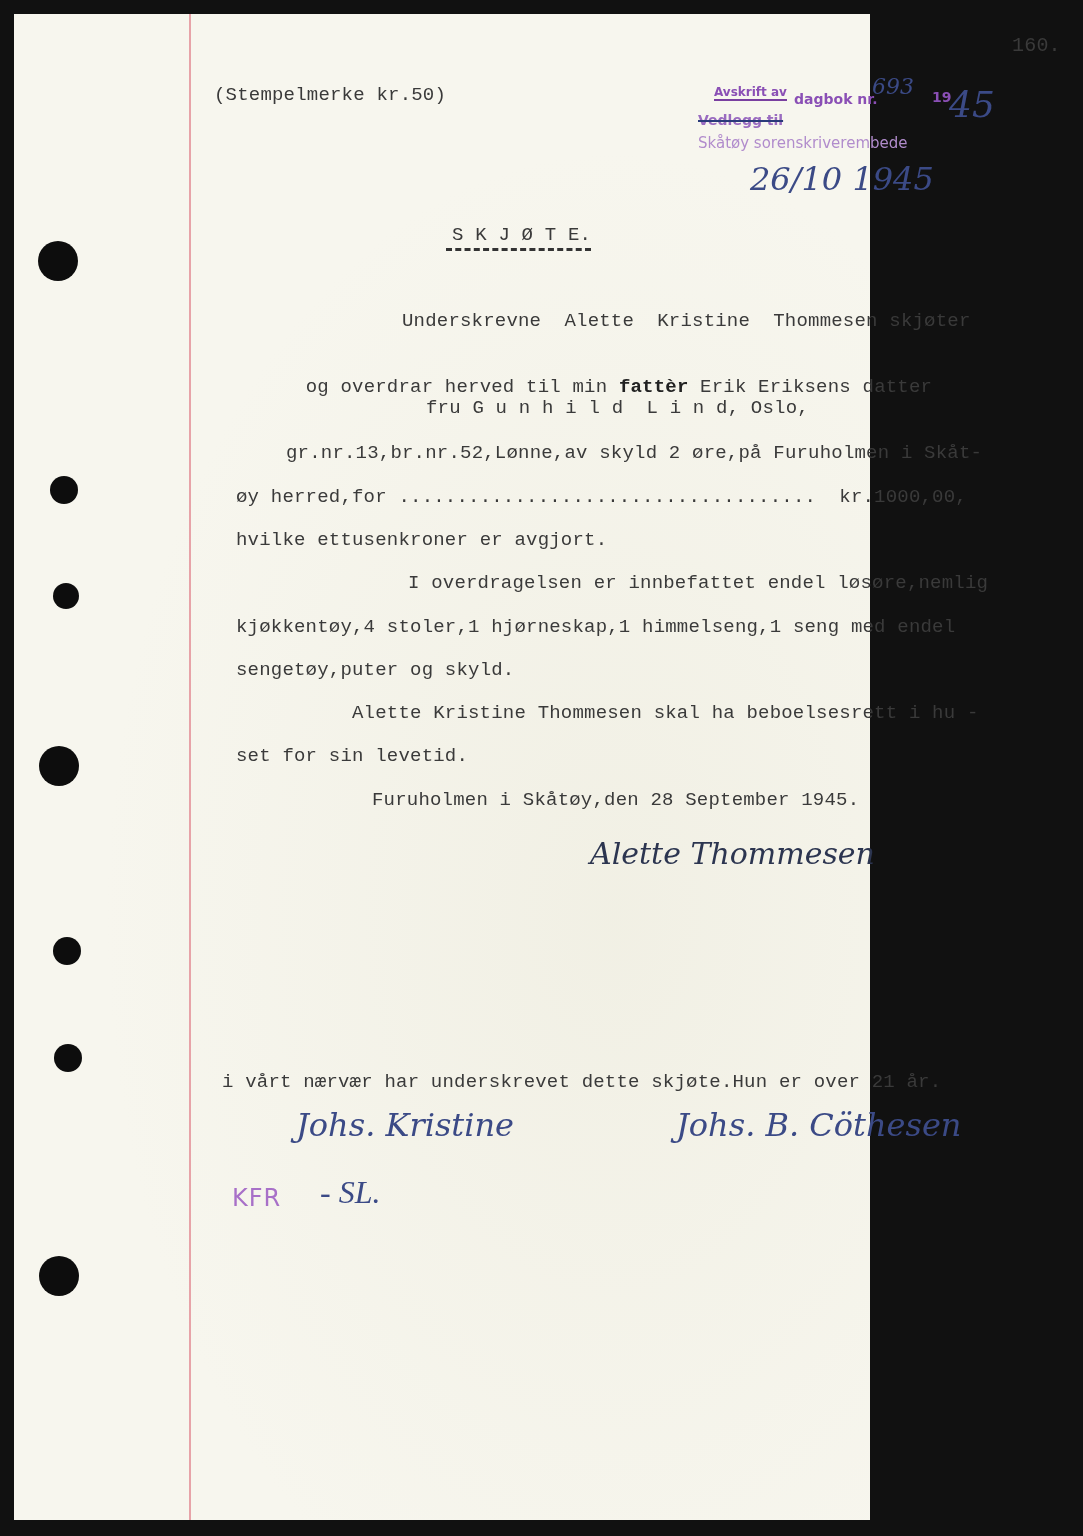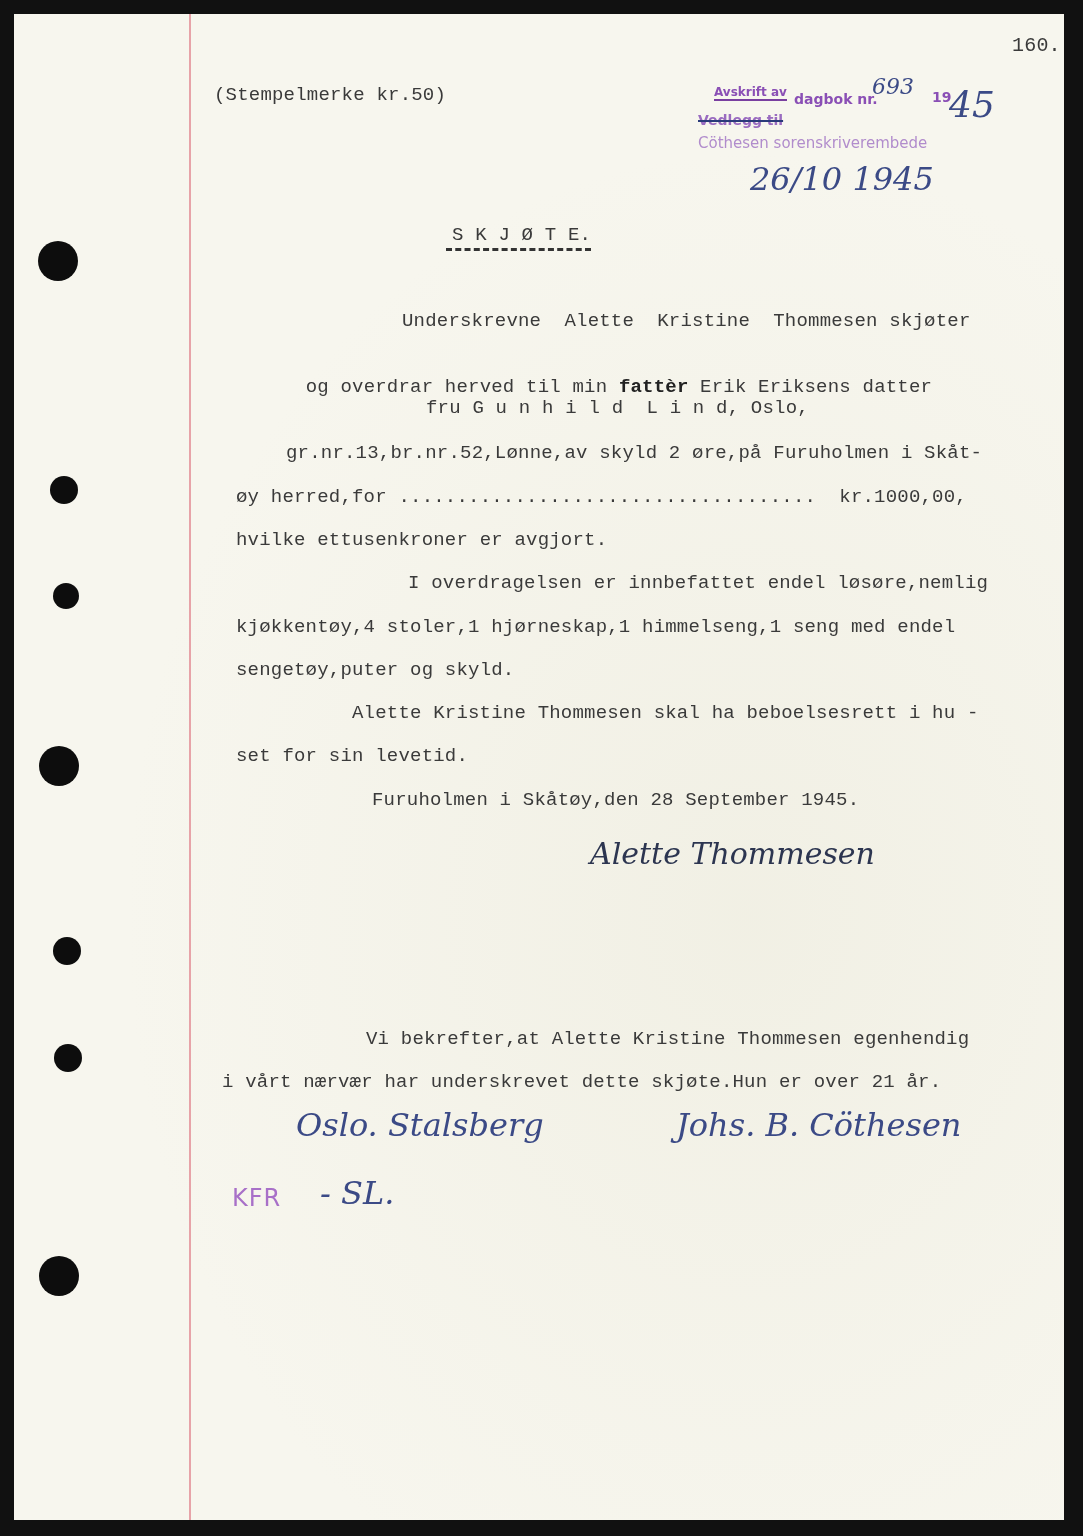--- a/index.html
+++ b/index.html
@@ -1,18 +1,18 @@
 <!DOCTYPE html>
 <html><head>
 <meta charset="utf-8">
 <style>
   html, body { margin:0; padding:0; }
   body { width:1083px; height:1536px; background:#111; position:relative; overflow:hidden; }
   .page {
-    position:absolute; left:14px; top:14px; width:1050px; height:1506px;
+    position:absolute; left:14px; top:14px; width:856px; height:1506px;
     background:#f7f6ee;
     background-image: radial-gradient(ellipse at 70% 60%, rgba(230,228,210,0.35), rgba(247,246,238,0) 60%);
   }
   .margin-line { position:absolute; left:175px; top:0; width:2px; height:100%; background:#e7a3a8; }
   .hole { position:absolute; background:#0d0d0d; border-radius:50%; }
   .tw { position:absolute; font-family:"Liberation Mono","DejaVu Sans Mono",monospace; color:#3a3a3a; font-size:19px; white-space:pre; letter-spacing:0.2px; }
   .bold { font-weight:bold; color:#222; }
   .hand { position:absolute; font-family:"DejaVu Serif","Liberation Serif",serif; font-style:italic; color:#2c3550; white-space:pre; }
   .hand-blue { color:#3b4a86; }
   .stamp { position:absolute; font-family:"DejaVu Sans","Liberation Sans",sans-serif; white-space:pre; }
@@ -39,21 +39,21 @@
 
   <div class="tw" style="left:200px;top:70px;font-size:19px;">(Stempelmerke kr.50)</div>
 
   <div>
     <span class="stamp stamp-purple stamp-underline" style="left:700px;top:71px;font-size:12px;">Avskrift av</span>
     <span class="stamp stamp-purple" style="left:780px;top:77px;font-size:14px;">dagbok nr.</span>
     <span class="hand hand-blue" style="left:858px;top:60px;font-size:22px;">693</span>
     <span class="stamp stamp-purple" style="left:918px;top:75px;font-size:14px;">19</span>
     <span class="hand hand-blue" style="left:935px;top:58px;font-size:36px;margin-top:12px;">45</span>
     <span class="stamp stamp-purple stamp-strike" style="left:684px;top:98px;font-size:14px;color:#9a6cc0;">Vedlegg til</span>
-    <span class="stamp" style="left:684px;top:120px;font-size:15px;color:#b18ccc;">Cöthesen sorenskriverembede</span>
+    <span class="stamp" style="left:684px;top:120px;font-size:15px;color:#b18ccc;">Skåtøy sorenskriverembede</span>
     <span class="hand hand-blue" style="left:736px;top:146px;font-size:32px;">26/10 1945</span>
   </div>
 
   <div class="tw dotted-ul" style="left:432px;top:210px;font-size:19px;padding-left:6px;">S K J Ø T E.</div>
 
   <div>
     <div class="tw" style="left:388px;top:296px;">Underskrevne  Alette  Kristine  Thommesen skjøter</div>
     <div class="tw" style="left:222px;top:340px;">
       <span>og overdrar herved til min </span><span class="bold">fattèr</span><span> Erik Eriksens datter</span>
     </div>
@@ -64,21 +64,20 @@
     <div class="tw" style="left:394px;top:558px;">I overdragelsen er innbefattet endel løsøre,nemlig</div>
     <div class="tw" style="left:222px;top:602px;">kjøkkentøy,4 stoler,1 hjørneskap,1 himmelseng,1 seng med endel</div>
     <div class="tw" style="left:222px;top:645px;">sengetøy,puter og skyld.</div>
     <div class="tw" style="left:338px;top:688px;">Alette Kristine Thommesen skal ha beboelsesrett i hu -</div>
     <div class="tw" style="left:222px;top:731px;">set for sin levetid.</div>
     <div class="tw" style="left:358px;top:775px;">Furuholmen i Skåtøy,den 28 September 1945.</div>
   </div>
 
   <div class="hand" style="left:576px;top:822px;font-size:30px;">Alette Thommesen</div>
 
-  <div class="tw" style="left:352px;top:1014px;">Vi bekrefter,at Alette Kristine Thommesen egenhendig</div>
   <div class="tw" style="left:208px;top:1057px;">i vårt nærvær har underskrevet dette skjøte.Hun er over 21 år.</div>
 
-  <div class="hand hand-blue" style="left:282px;top:1092px;font-size:32px;">Oslo. Stalsberg</div>
+  <div class="hand hand-blue" style="left:282px;top:1092px;font-size:32px;">Johs. Kristine</div>
   <div class="hand hand-blue" style="left:662px;top:1092px;font-size:32px;">Johs. B. Cöthesen</div>
 
   <div class="stamp" style="left:218px;top:1170px;font-size:24px;color:#a870c8;letter-spacing:1px;">KFR</div>
-  <div class="hand hand-blue" style="left:306px;top:1160px;font-size:32px;">- SL.</div>
+  <div class="hand hand-blue" style="left:306px;top:1160px;font-size:32px;font-family:Liberation Serif, serif;">- SL.</div>
 </div>
 
 </body></html>

